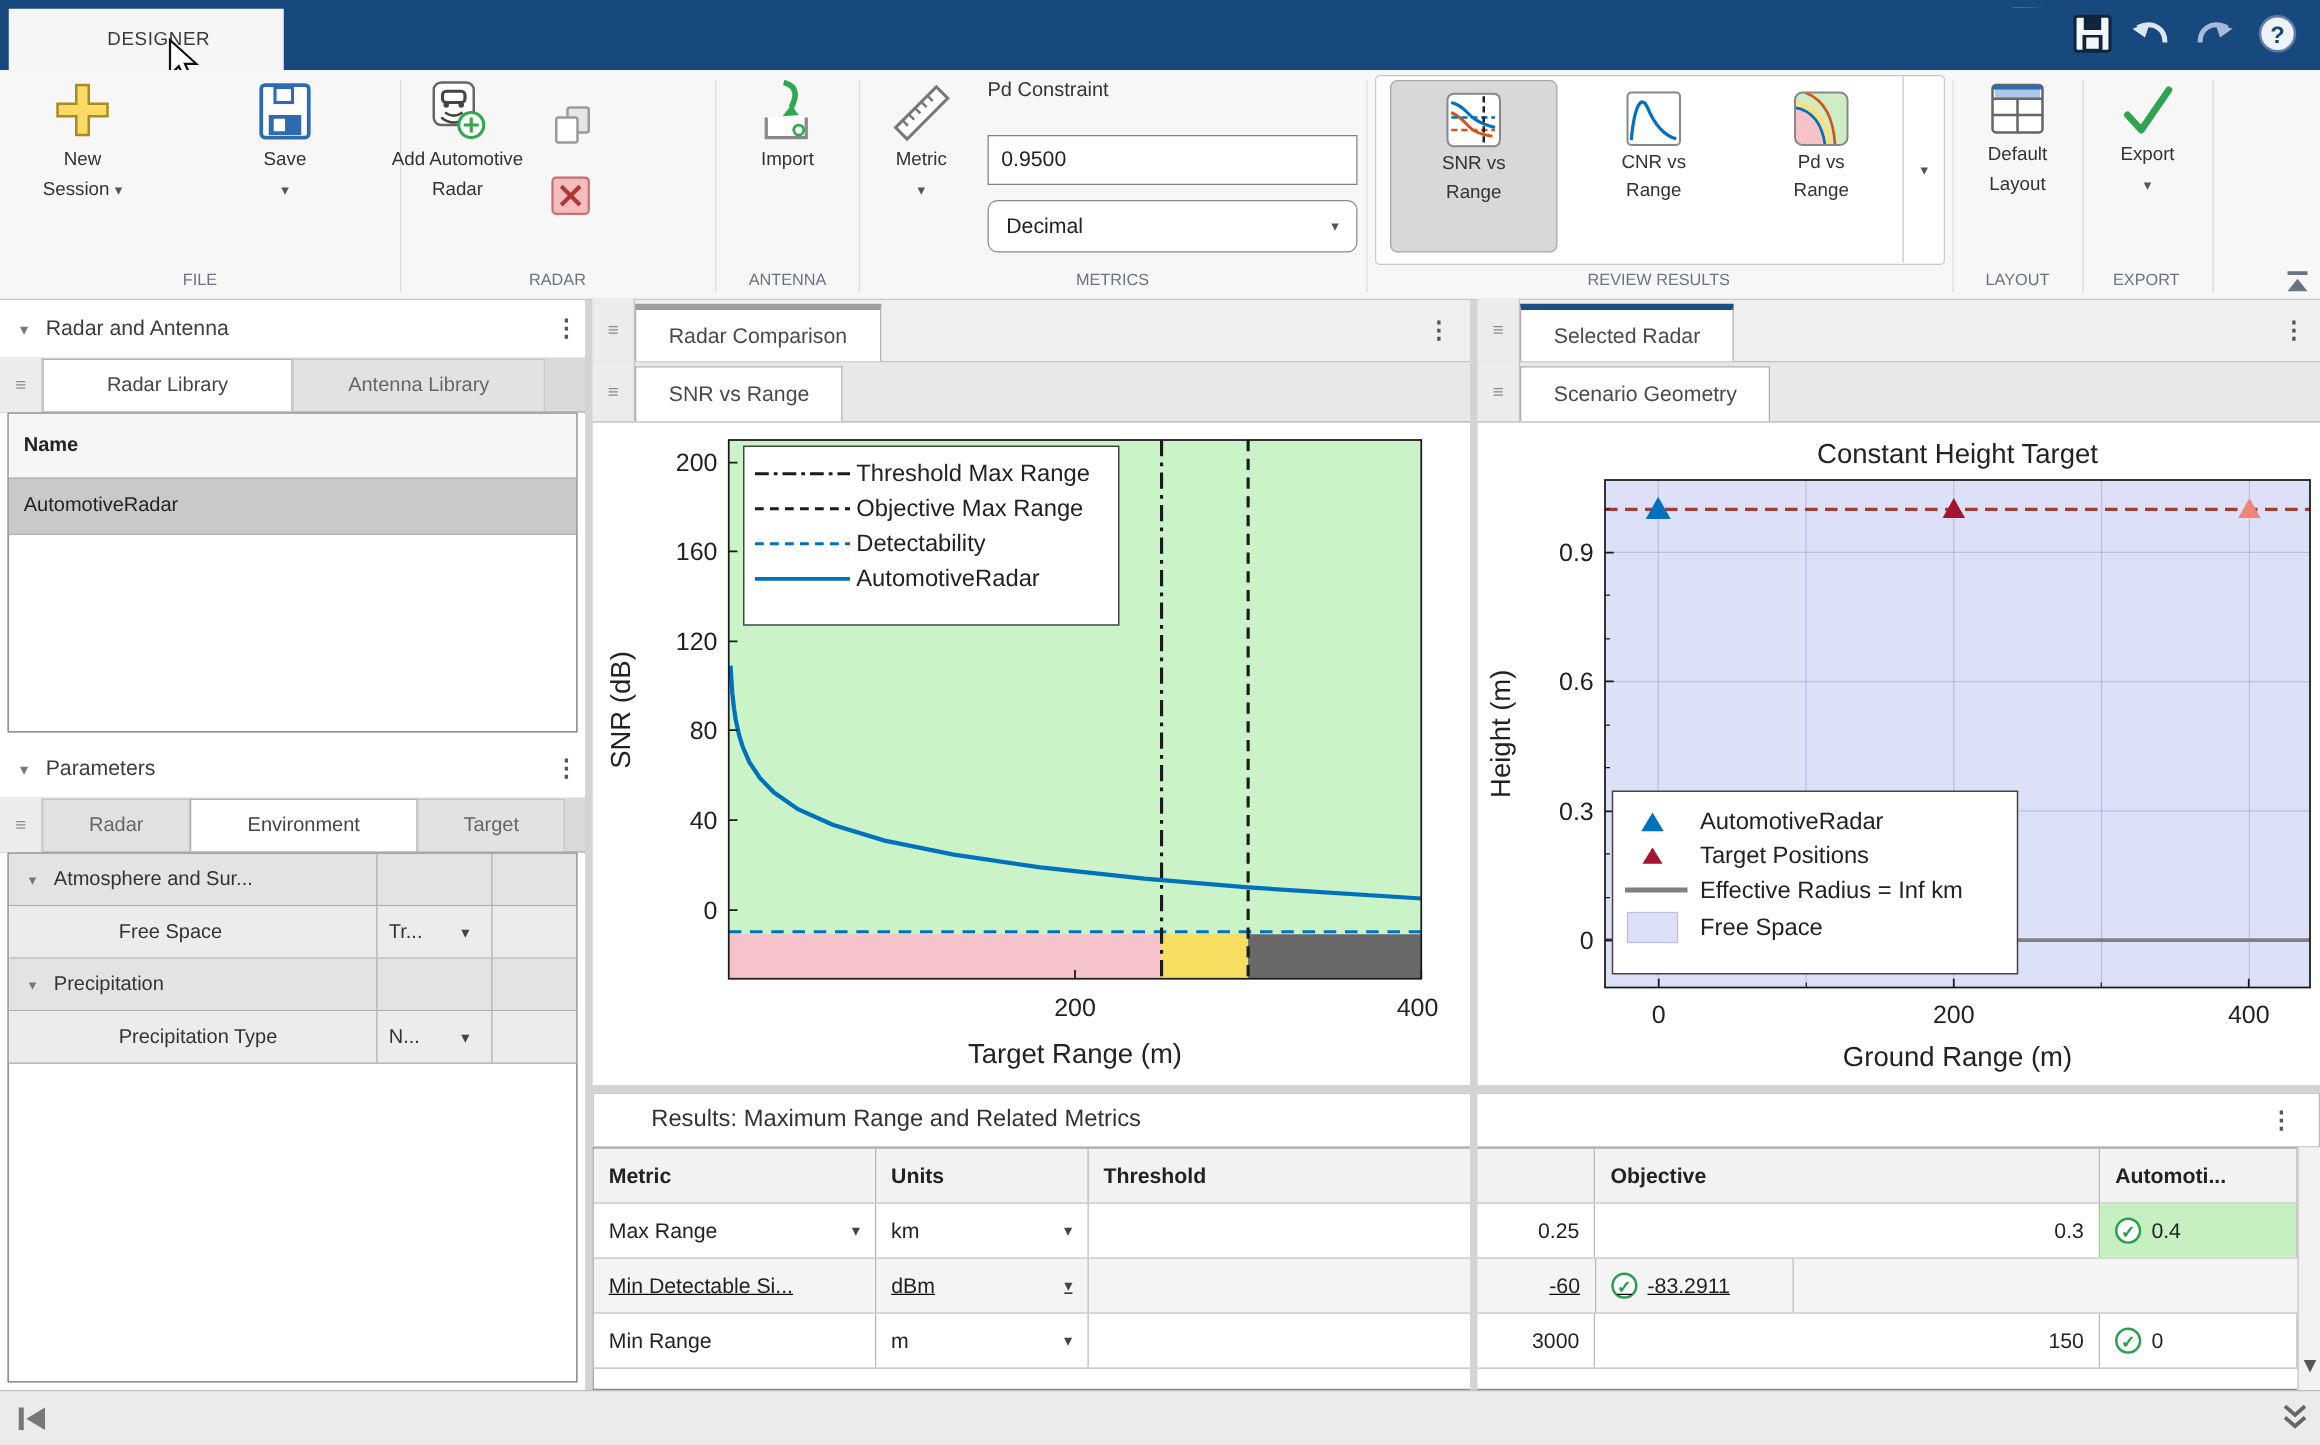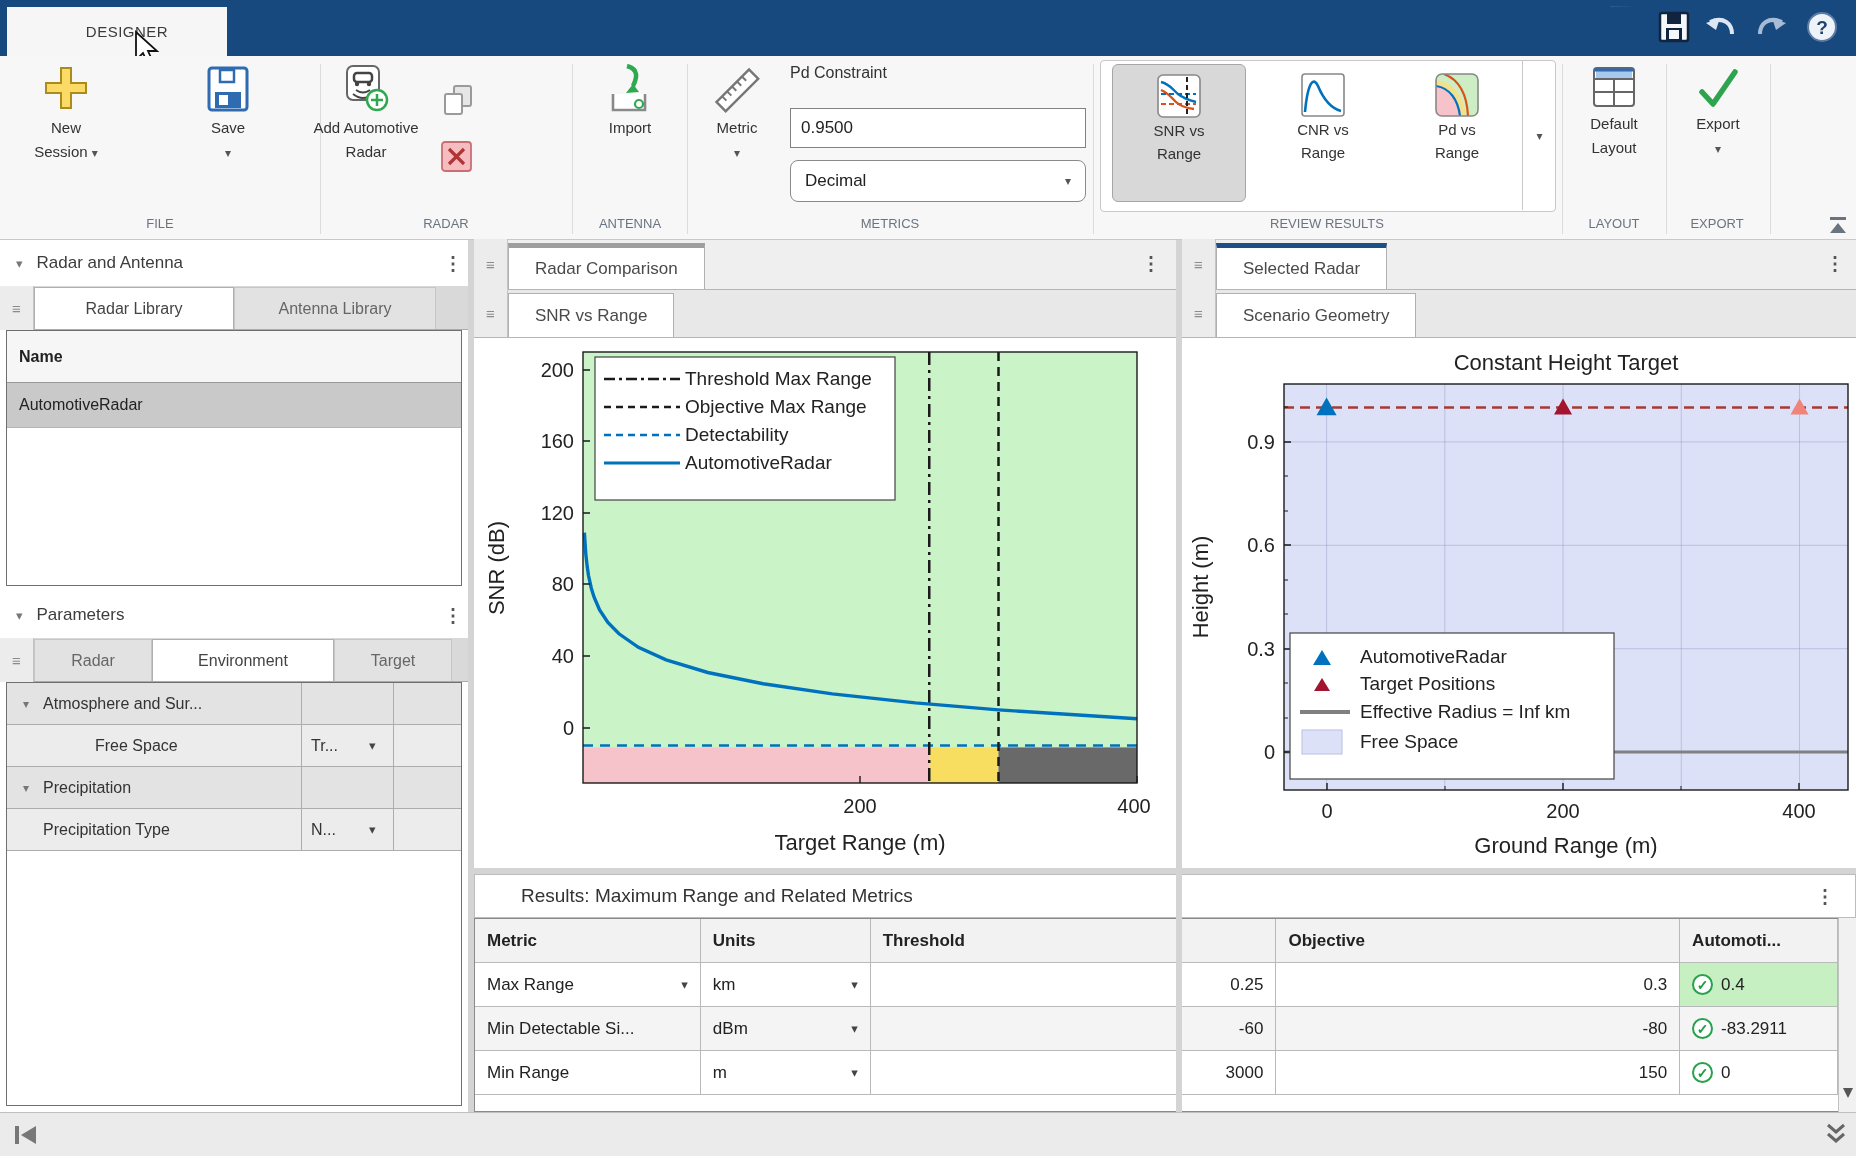--- a/index.html
+++ b/index.html
@@ -305,21 +305,21 @@
       <div class="pcol-line" style="left:294px"></div>
         <div class="pcol-line" style="left:386px"></div>
     </div>
     <div class="prow" style="height:42px;background:#e3e3e3">
       <span style="margin-left:16px;color:#777;font-size:12px">▾</span>
       <span style="margin-left:14px">Precipitation</span>
       <div class="pcol-line" style="left:294px"></div>
         <div class="pcol-line" style="left:386px"></div>
     </div>
     <div class="prow" style="height:42px;background:#ececec">
-      <span style="margin-left:36px">Precipitation Type</span>
+      <span style="margin-left:88px">Precipitation Type</span>
       <span class="abs" style="left:304px">N...</span>
       <span class="abs cell-dd" style="left:362px">▾</span>
       <div class="pcol-line" style="left:294px"></div>
         <div class="pcol-line" style="left:386px"></div>
     </div>
   </div>
 </div>
 
 <div class="abs panel" style="left:474px;top:240px;width:702px;height:628px">
   <div class="doc-tab-bar">
@@ -472,33 +472,30 @@
           <span>0.25</span>
         </div>
         <div class="rtd" style="width: 404px; box-sizing: border-box; border-right: 1px solid rgb(185, 185, 185); display: flex; align-items: center; padding: 0px 12px; justify-content: flex-end;">
           <span>0.3</span>
         </div>
         <div class="rtd" style="width: 158px; box-sizing: border-box; border-right: 1px solid rgb(185, 185, 185); display: flex; align-items: center; padding: 0px 12px; background: rgb(198, 239, 194);">
           <span class="chk">✓</span>
           <span>0.4</span>
         </div>
       </div>
-      <div style="display: flex; height: 44px; border-bottom: 1px solid rgb(185, 185, 185); box-sizing: border-box; background: rgb(244, 244, 244);">
+      <div style="display: flex; height: 44px; border-bottom: 1px solid rgb(185, 185, 185); box-sizing: border-box; background: rgb(244, 244, 244); text-decoration: underline;">
         <div class="rtd" style="width: 226px; box-sizing: border-box; border-right: 1px solid rgb(185, 185, 185); display: flex; align-items: center; padding: 0px 12px;">
           <span>Min Detectable Si...</span>
         </div>
         <div class="rtd" style="width: 170px; box-sizing: border-box; border-right: 1px solid rgb(185, 185, 185); display: flex; align-items: center; padding: 0px 12px; gap: 41px;">
           <span>dBm</span>
           <span class="cell-dd" style="margin-left: auto;">▾</span>
         </div>
         <div class="rtd" style="width: 406px; box-sizing: border-box; border-right: 1px solid rgb(185, 185, 185); display: flex; align-items: center; padding: 0px 12px; justify-content: flex-end;">
           <span>-60</span>
-        </div>
-        <div class="rtd" style="width: 404px; box-sizing: border-box; border-right: 1px solid rgb(185, 185, 185); display: flex; align-items: center; padding: 0px 12px; justify-content: flex-end;">
-          <span>-80</span>
         </div>
         <div class="rtd" style="width: 158px; box-sizing: border-box; border-right: 1px solid rgb(185, 185, 185); display: flex; align-items: center; padding: 0px 12px;">
           <span class="chk">✓</span>
           <span>-83.2911</span>
         </div>
       </div>
       <div style="display: flex; height: 44px; border-bottom: 1px solid rgb(185, 185, 185); box-sizing: border-box; background: rgb(255, 255, 255);">
         <div class="rtd" style="width: 226px; box-sizing: border-box; border-right: 1px solid rgb(185, 185, 185); display: flex; align-items: center; padding: 0px 12px;">
           <span>Min Range</span>
         </div>

